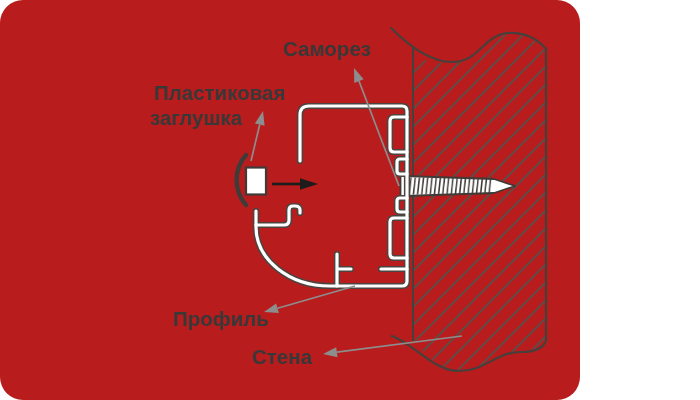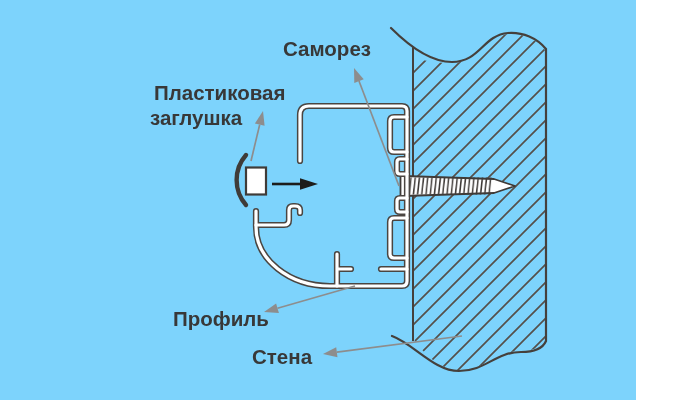--- a/index.html
+++ b/index.html
@@ -1,16 +1,16 @@
 <!DOCTYPE html>
 <html><head>
 <meta charset="utf-8">
 <style>
   html, body { margin: 0; padding: 0; background: #ffffff; }
-  .stage { position: relative; width: 636px; height: 400px; background: #7dd3fc; overflow: hidden; }
+  .stage { position: relative; width: 580px; height: 400px; background: #b91c1c; overflow: hidden; border-radius: 23px; }
   .stage svg { position: absolute; left: 0; top: 0; }
 
   .outline   { stroke: #45403c; stroke-width: 2.2; fill: none; stroke-linecap: round; }
   .wallface  { stroke: #45403c; stroke-width: 2;   fill: none; }
 
   .pf-outer  { stroke: #4a4541; stroke-width: 6.2; fill: none; stroke-linecap: round; stroke-linejoin: round; }
   .pf-inner  { stroke: #ffffff; stroke-width: 3.2; fill: none; stroke-linecap: round; stroke-linejoin: round; }
 
   .screw-line { stroke: #3f3b38; stroke-width: 1.8; stroke-linejoin: round; }
 

